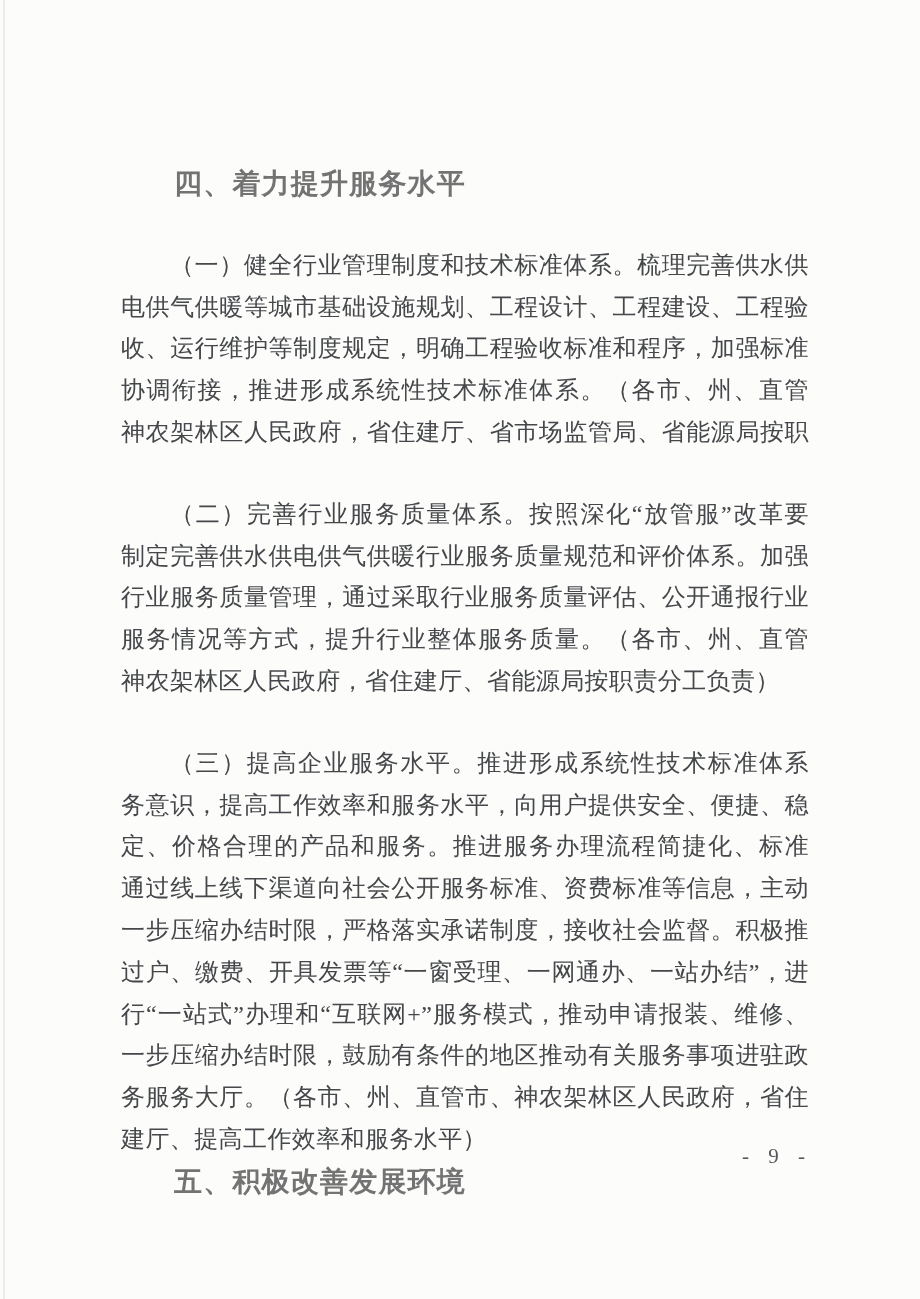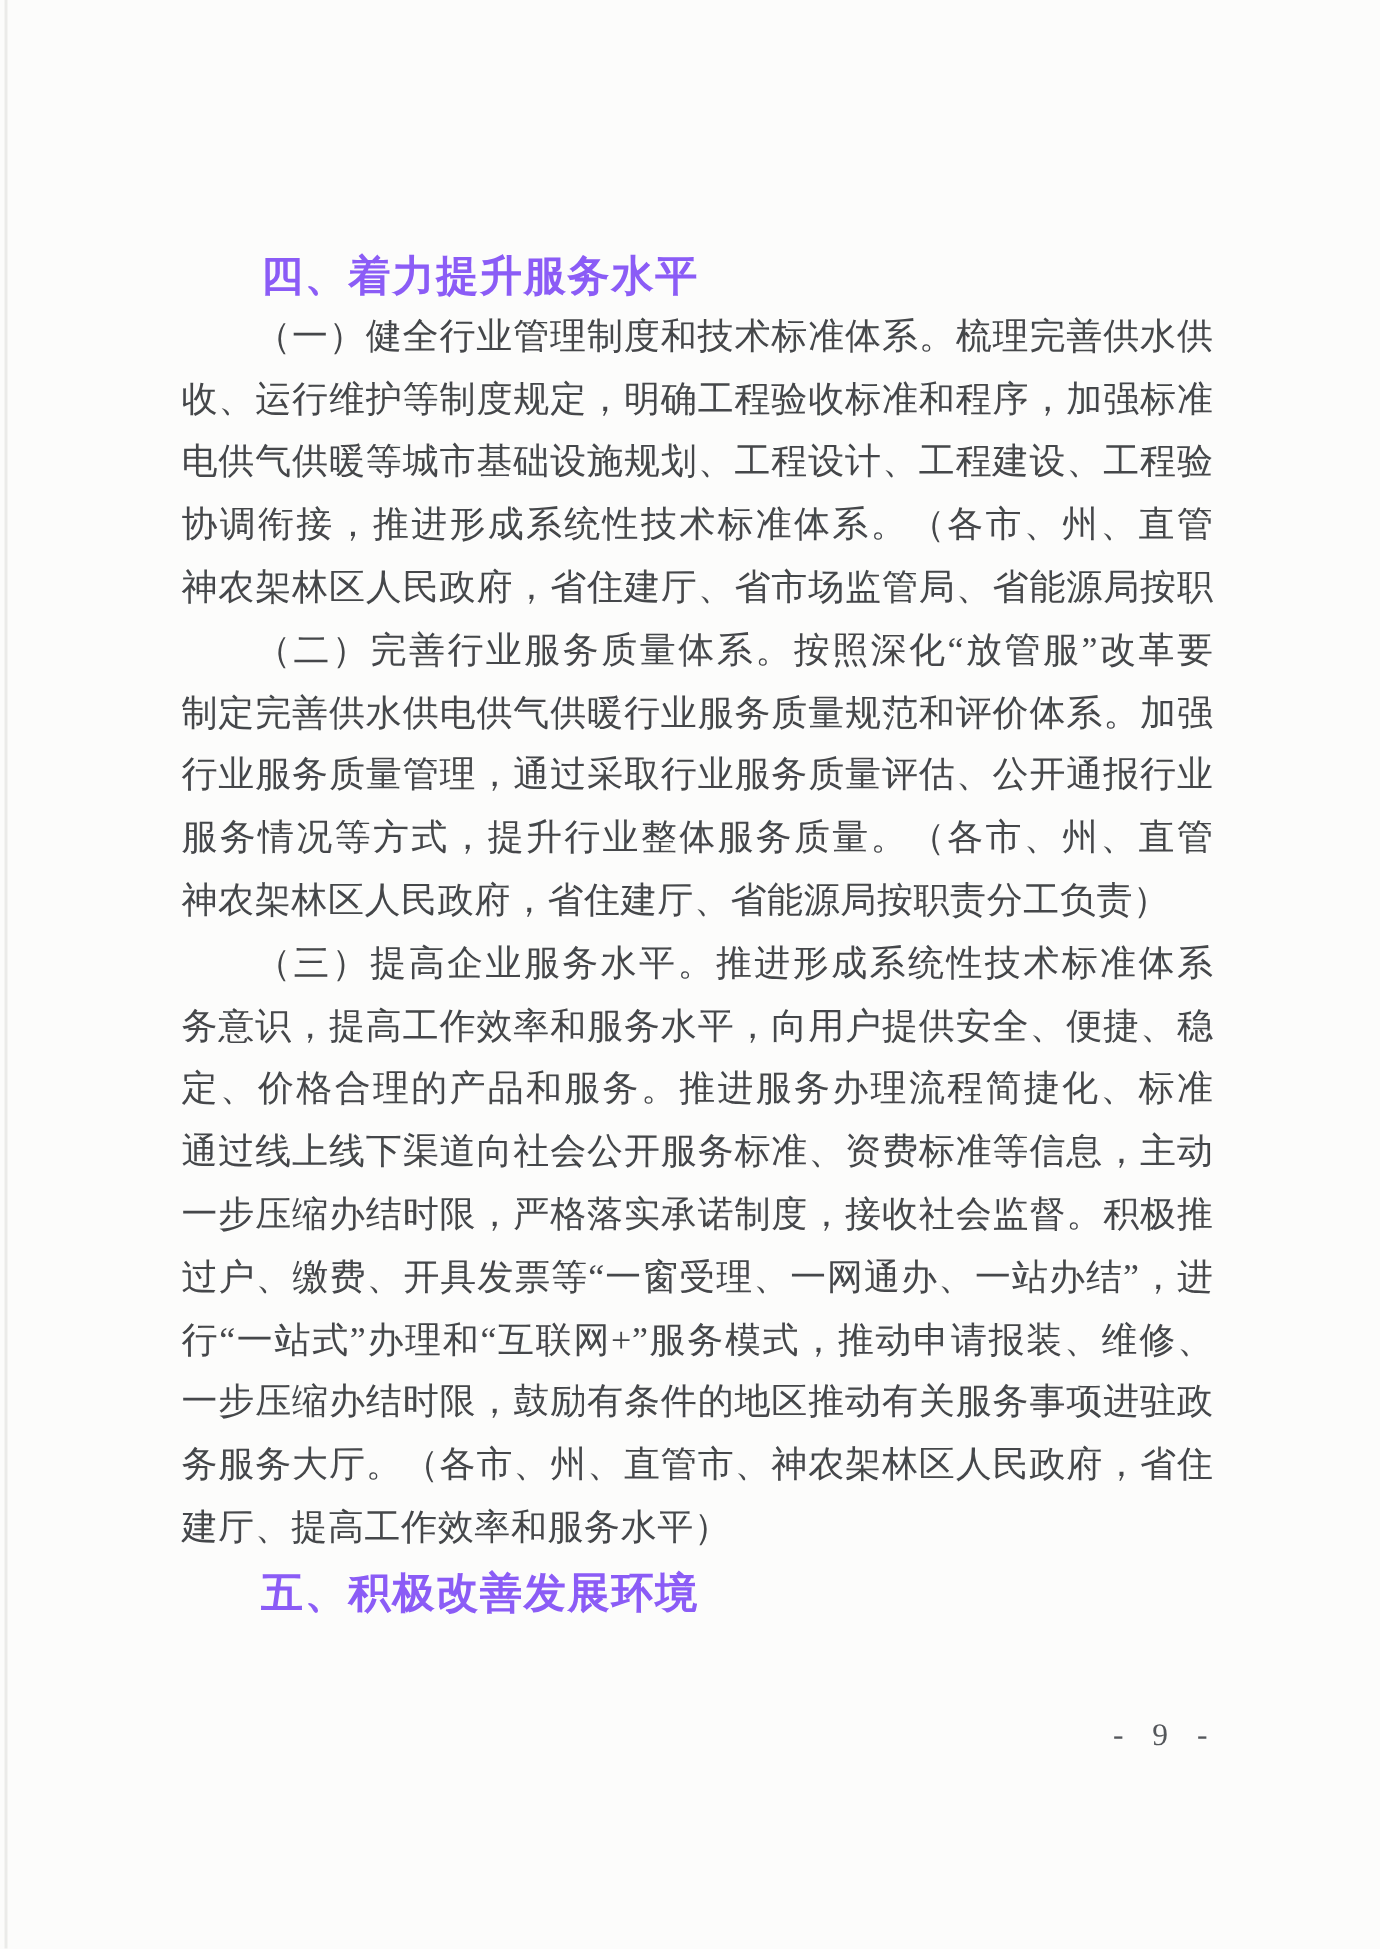--- a/index.html
+++ b/index.html
@@ -30,56 +30,56 @@
     width: 688px;
     color: #45474a;
   }
   .heading {
     font-family: "Liberation Sans", "DejaVu Sans", sans-serif;
     font-weight: 700;
     font-size: 28px;
     line-height: 41.8px;
     height: 41.8px;
     letter-spacing: 1.2px;
-    color: #8b5cf6;
+    color: #737373;
     padding-left: 53px;
   }
   .paragraph { margin: 0; }
   .line {
     font-size: 24px;
     line-height: 41.8px;
     height: 41.8px;
     letter-spacing: 0.4px;
     text-align: justify;
     text-align-last: justify;
     overflow: hidden;
   }
-  .line.first { text-indent: 49px; }
+  .line.first { text-indent: 49px; margin-top: 40px; }
   .line.last  { text-align-last: left; }
   .page-number {
     position: absolute;
     top: 1144px;
     left: 742px;
     font-size: 21px;
     letter-spacing: 7px;
     color: #54575b;
     white-space: pre;
   }
 </style>
 </head>
 <body>
 
 <div class="page">
   <div class="edge-left"></div>
   <main class="doc" id="doc">
       <div class="heading">四、着力提升服务水平</div>
       <div class="paragraph">
         <div class="line first">（一）健全行业管理制度和技术标准体系。梳理完善供水供</div>
+        <div class="line">电供气供暖等城市基础设施规划、工程设计、工程建设、工程验</div>
         <div class="line">收、运行维护等制度规定，明确工程验收标准和程序，加强标准</div>
-        <div class="line">电供气供暖等城市基础设施规划、工程设计、工程建设、工程验</div>
         <div class="line">协调衔接，推进形成系统性技术标准体系。（各市、州、直管市、</div>
         <div class="line">神农架林区人民政府，省住建厅、省市场监管局、省能源局按职</div>
       </div>
       <div class="paragraph">
         <div class="line first">（二）完善行业服务质量体系。按照深化“放管服”改革要求，</div>
         <div class="line">制定完善供水供电供气供暖行业服务质量规范和评价体系。加强</div>
         <div class="line">行业服务质量管理，通过采取行业服务质量评估、公开通报行业</div>
         <div class="line">服务情况等方式，提升行业整体服务质量。（各市、州、直管市、</div>
         <div class="line last">神农架林区人民政府，省住建厅、省能源局按职责分工负责）</div>
       </div>

